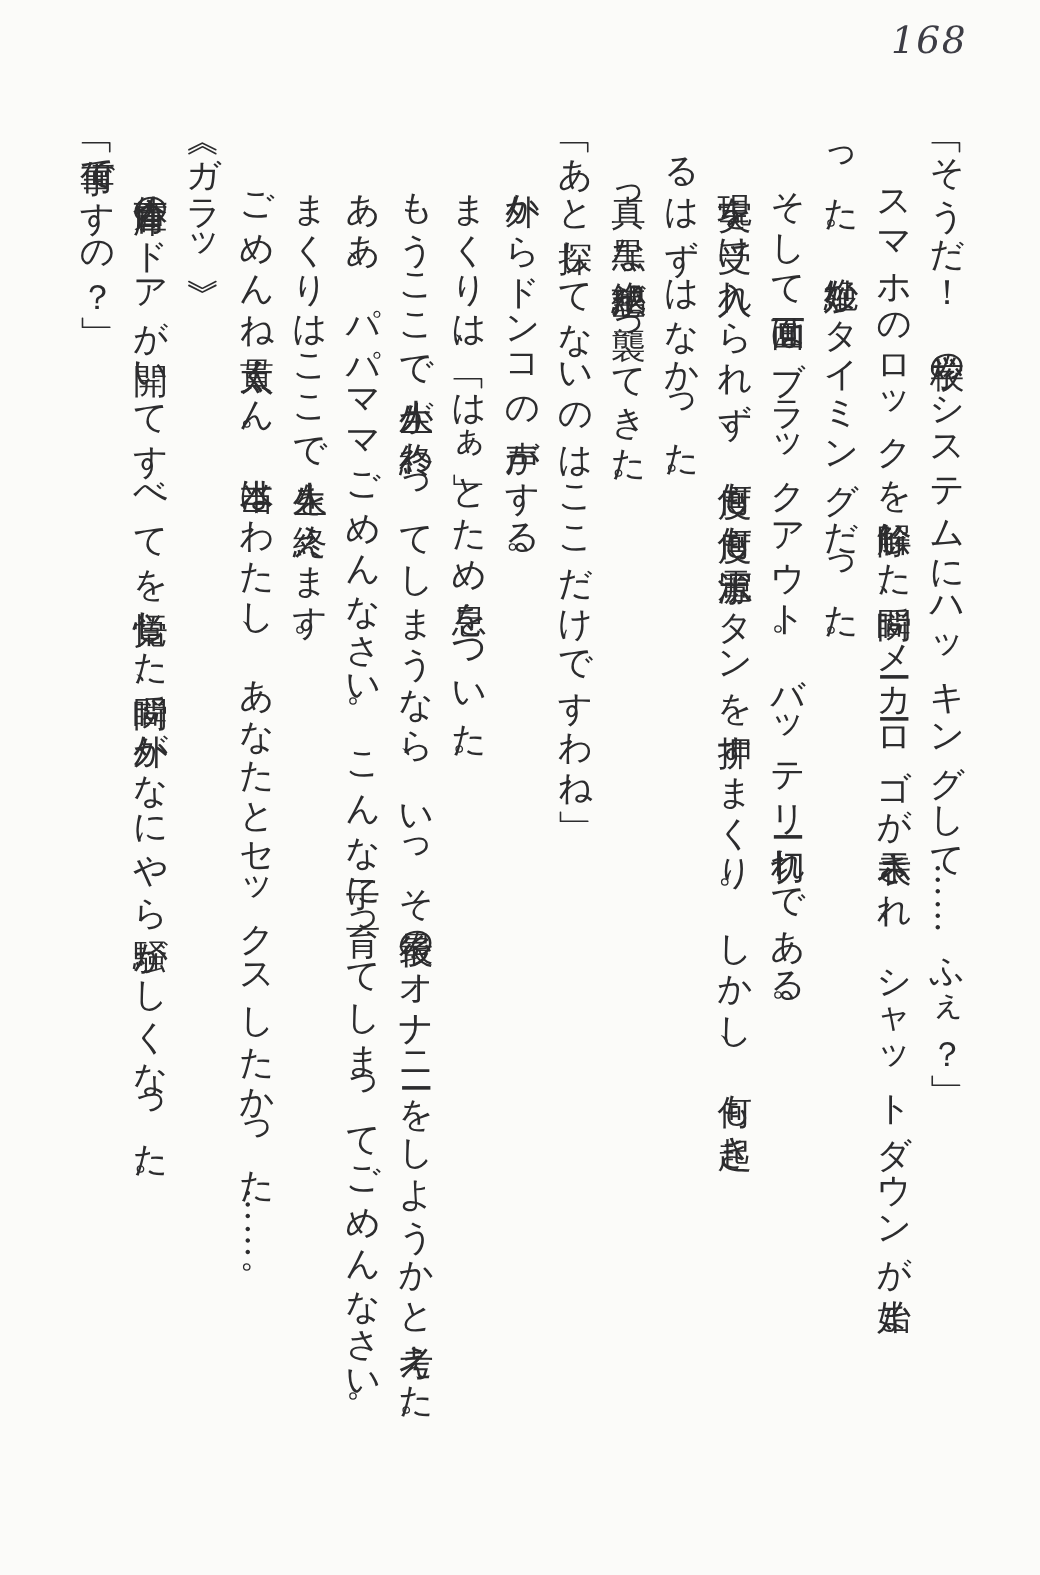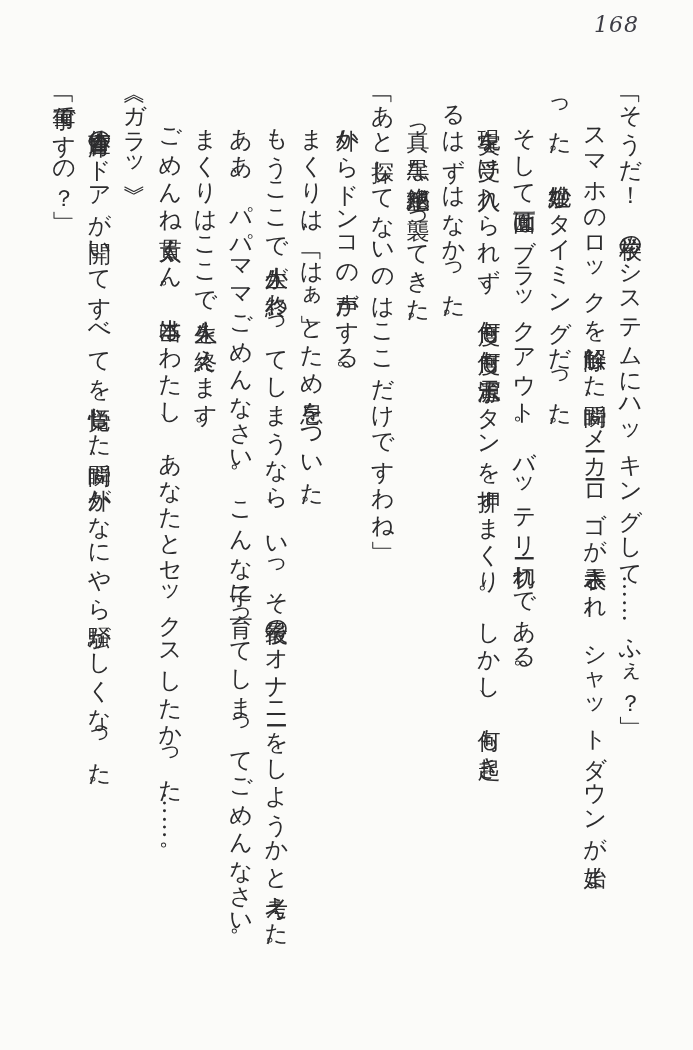--- a/index.html
+++ b/index.html
@@ -12,21 +12,21 @@
     width: 693px;
     height: 1050px;
     background: #fbfbf9;
     overflow: hidden;
     font-family: "DejaVu Serif", "Liberation Serif", serif;
   }
   .page-number {
     position: absolute;
     top: 12px;
     left: 594px;
-    font-size: 22px;
+    font-size: 25px;
     font-style: italic;
     letter-spacing: 1px;
     color: #3d3d45;
   }
   .text-block {
     position: absolute;
     top: 88px;
     right: 45px;
     height: 935px;
     writing-mode: vertical-rl;

